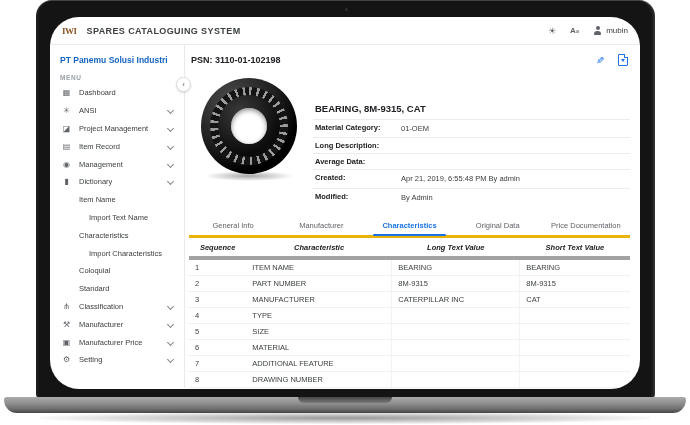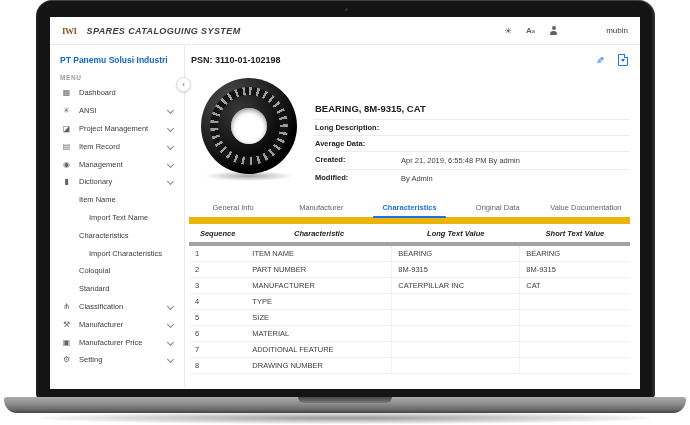--- a/index.html
+++ b/index.html
@@ -16,30 +16,30 @@
   .base{position:absolute;left:4px;top:397px;width:682px;height:16px;
         background:linear-gradient(180deg,#ababab 0%,#8f8f8f 40%,#6e6e6e 75%,#454545 100%);
         border-radius:3px 3px 14px 14px;}
   .base-notch{position:absolute;left:50%;top:0;width:94px;height:6px;transform:translateX(-50%);
         background:linear-gradient(180deg,#454545,#7a7a7a);border-radius:0 0 7px 7px;}
   .base-shadow{position:absolute;left:40px;top:412px;width:610px;height:12px;
         background:radial-gradient(ellipse at center,rgba(0,0,0,.40) 0%,rgba(0,0,0,.12) 55%,transparent 75%);}
 
   
   .screen{position:absolute;left:50px;top:17px;width:590px;height:372px;background:#fff;overflow:hidden;
-          font-size:7.5px;color:#3c4043;}
+          font-size:7.5px;color:#3c4043;border-radius:29px;}
 
   .app-topbar{height:28px;border-bottom:1px solid #e8eaed;display:flex;align-items:center;padding:0 12px;box-sizing:border-box;}
   .logo{font-weight:800;font-size:9px;color:#8d5524;letter-spacing:-.5px;font-family:"Liberation Serif","DejaVu Serif",serif;}
-  .app-title{font-size:9px;font-weight:700;color:#3c4043;letter-spacing:.4px;margin-left:10px;font-style:italic;}
+  .app-title{font-size:9px;font-weight:700;color:#3c4043;letter-spacing:.4px;margin-left:10px;}
   .topbar-spacer{flex:1;}
   .tb-icon{color:#5f6368;font-size:9px;margin-left:14px;cursor:pointer;display:flex;align-items:center;}
   .translate-icon{font-size:8px;font-weight:700;}
   .translate-icon .sm{font-size:6px;font-weight:400;}
-  .user-chip{display:flex;align-items:center;margin-left:14px;color:#3c4043;font-size:8px;cursor:pointer;gap:44px;}
+  .user-chip{display:flex;align-items:center;margin-left:14px;color:#3c4043;font-size:8px;cursor:pointer;}
   .person{position:relative;width:9px;height:9px;margin-right:4px;}
   .person:before{content:"";position:absolute;left:2.5px;top:0;width:4px;height:4px;border-radius:50%;background:#5f6368;}
   .person:after{content:"";position:absolute;left:1px;top:4.5px;width:7px;height:4px;border-radius:4px 4px 1px 1px;background:#5f6368;}
 
   .app-body{display:flex;height:343px;}
 
   
   .sidebar{width:135px;min-width:135px;border-right:1px solid #e8eaed;position:relative;box-sizing:border-box;padding-top:7px;}
   .org{color:#1565c0;font-weight:700;font-size:8.5px;padding:3px 10px 6px;}
   .menu-row{display:flex;align-items:center;padding:3px 10px 3px;}
@@ -80,21 +80,21 @@
            box-shadow:inset 0 2px 5px rgba(0,0,0,.45), inset 0 -1px 2px rgba(255,255,255,.4);}
   .b-shadow{position:absolute;left:4px;right:4px;bottom:-7px;height:10px;border-radius:50%;
            background:radial-gradient(ellipse at center,rgba(0,0,0,.35) 0%,rgba(0,0,0,.08) 55%,transparent 72%);}
 
   .details{flex:1;margin-left:4px;margin-top:29px;}
   .prod-title{font-size:9.5px;font-weight:700;color:#202124;margin:0 0 5px 2px;}
   .d-row{display:flex;border-top:1px solid #ececec;padding:3px 2px;}
   .d-label{width:86px;min-width:86px;font-weight:700;color:#202124;}
   .d-value{flex:1;color:#3c4043;line-height:1.5;}
 
-  .tabs{display:flex;margin-top:9px;border-bottom:7px solid #eab308;justify-content:center;}
+  .tabs{display:flex;margin-top:9px;border-bottom:3px solid #eab308;justify-content:center;}
   .tab{flex:1;text-align:center;font-size:7.5px;color:#5f6368;padding:6px 0 5px;position:relative;cursor:pointer;white-space:nowrap;}
   .tab.active{color:#1a73e8;font-weight:600;}
   .tab.active:after{content:"";position:absolute;left:9%;right:9%;bottom:-1px;height:2px;background:#1a73e8;border-radius:1px;}
 
   table.ctable{width:100%;border-collapse:collapse;font-size:7.5px;margin-top:1px;}
   .ctable th{font-weight:700;color:#202124;text-align:center;padding:4px 4px;border-bottom:4px solid #a3a3a3;font-style:italic;}
   .ctable td{padding:3px 4px 3px 6px;border-bottom:1px solid #f0f0f0;color:#3c4043;height:9px;}
   .ctable td:nth-child(3),.ctable td:nth-child(4){border-left:1px solid #f2f2f2;}
 </style>
 </head>
@@ -234,20 +234,24 @@
               <div class="b-outer"></div>
               <div class="b-dots"></div>
               <div class="b-mid"></div>
               <div class="b-hole"></div>
             </div>
           </div>
           <div class="details">
             <div class="prod-title">BEARING, 8M-9315, CAT</div>
             <div>
                 <div class="d-row">
+    <span class="d-label">Material Category:</span>
+    <span class="d-value">01-OEM</span>
+  </div>
+                <div class="d-row">
     <span class="d-label">Long Description:</span>
   </div>
                 <div class="d-row">
     <span class="d-label">Average Data:</span>
   </div>
                 <div class="d-row">
     <span class="d-label">Created:</span>
     <span class="d-value">Apr 21, 2019, 6:55:48 PM By admin</span>
   </div>
                 <div class="d-row">
@@ -256,21 +260,21 @@
   </div>
               </div>
           </div>
         </div>
 
         <div class="tabs">
             <div class="tab"><span class="tab-label">General Info</span></div>
             <div class="tab"><span class="tab-label">Manufacturer</span></div>
             <div class="tab active"><span class="tab-label">Characteristics</span></div>
             <div class="tab"><span class="tab-label">Original Data</span></div>
-            <div class="tab"><span class="tab-label">Value Documentation</span></div>
+            <div class="tab"><span class="tab-label">Price Documentation</span></div>
           </div>
 
         <table class="ctable">
           <colgroup>
               <col style="width:13%">
               <col style="width:33%">
               <col style="width:29%">
               <col style="width:25%">
             </colgroup>
           <thead>

